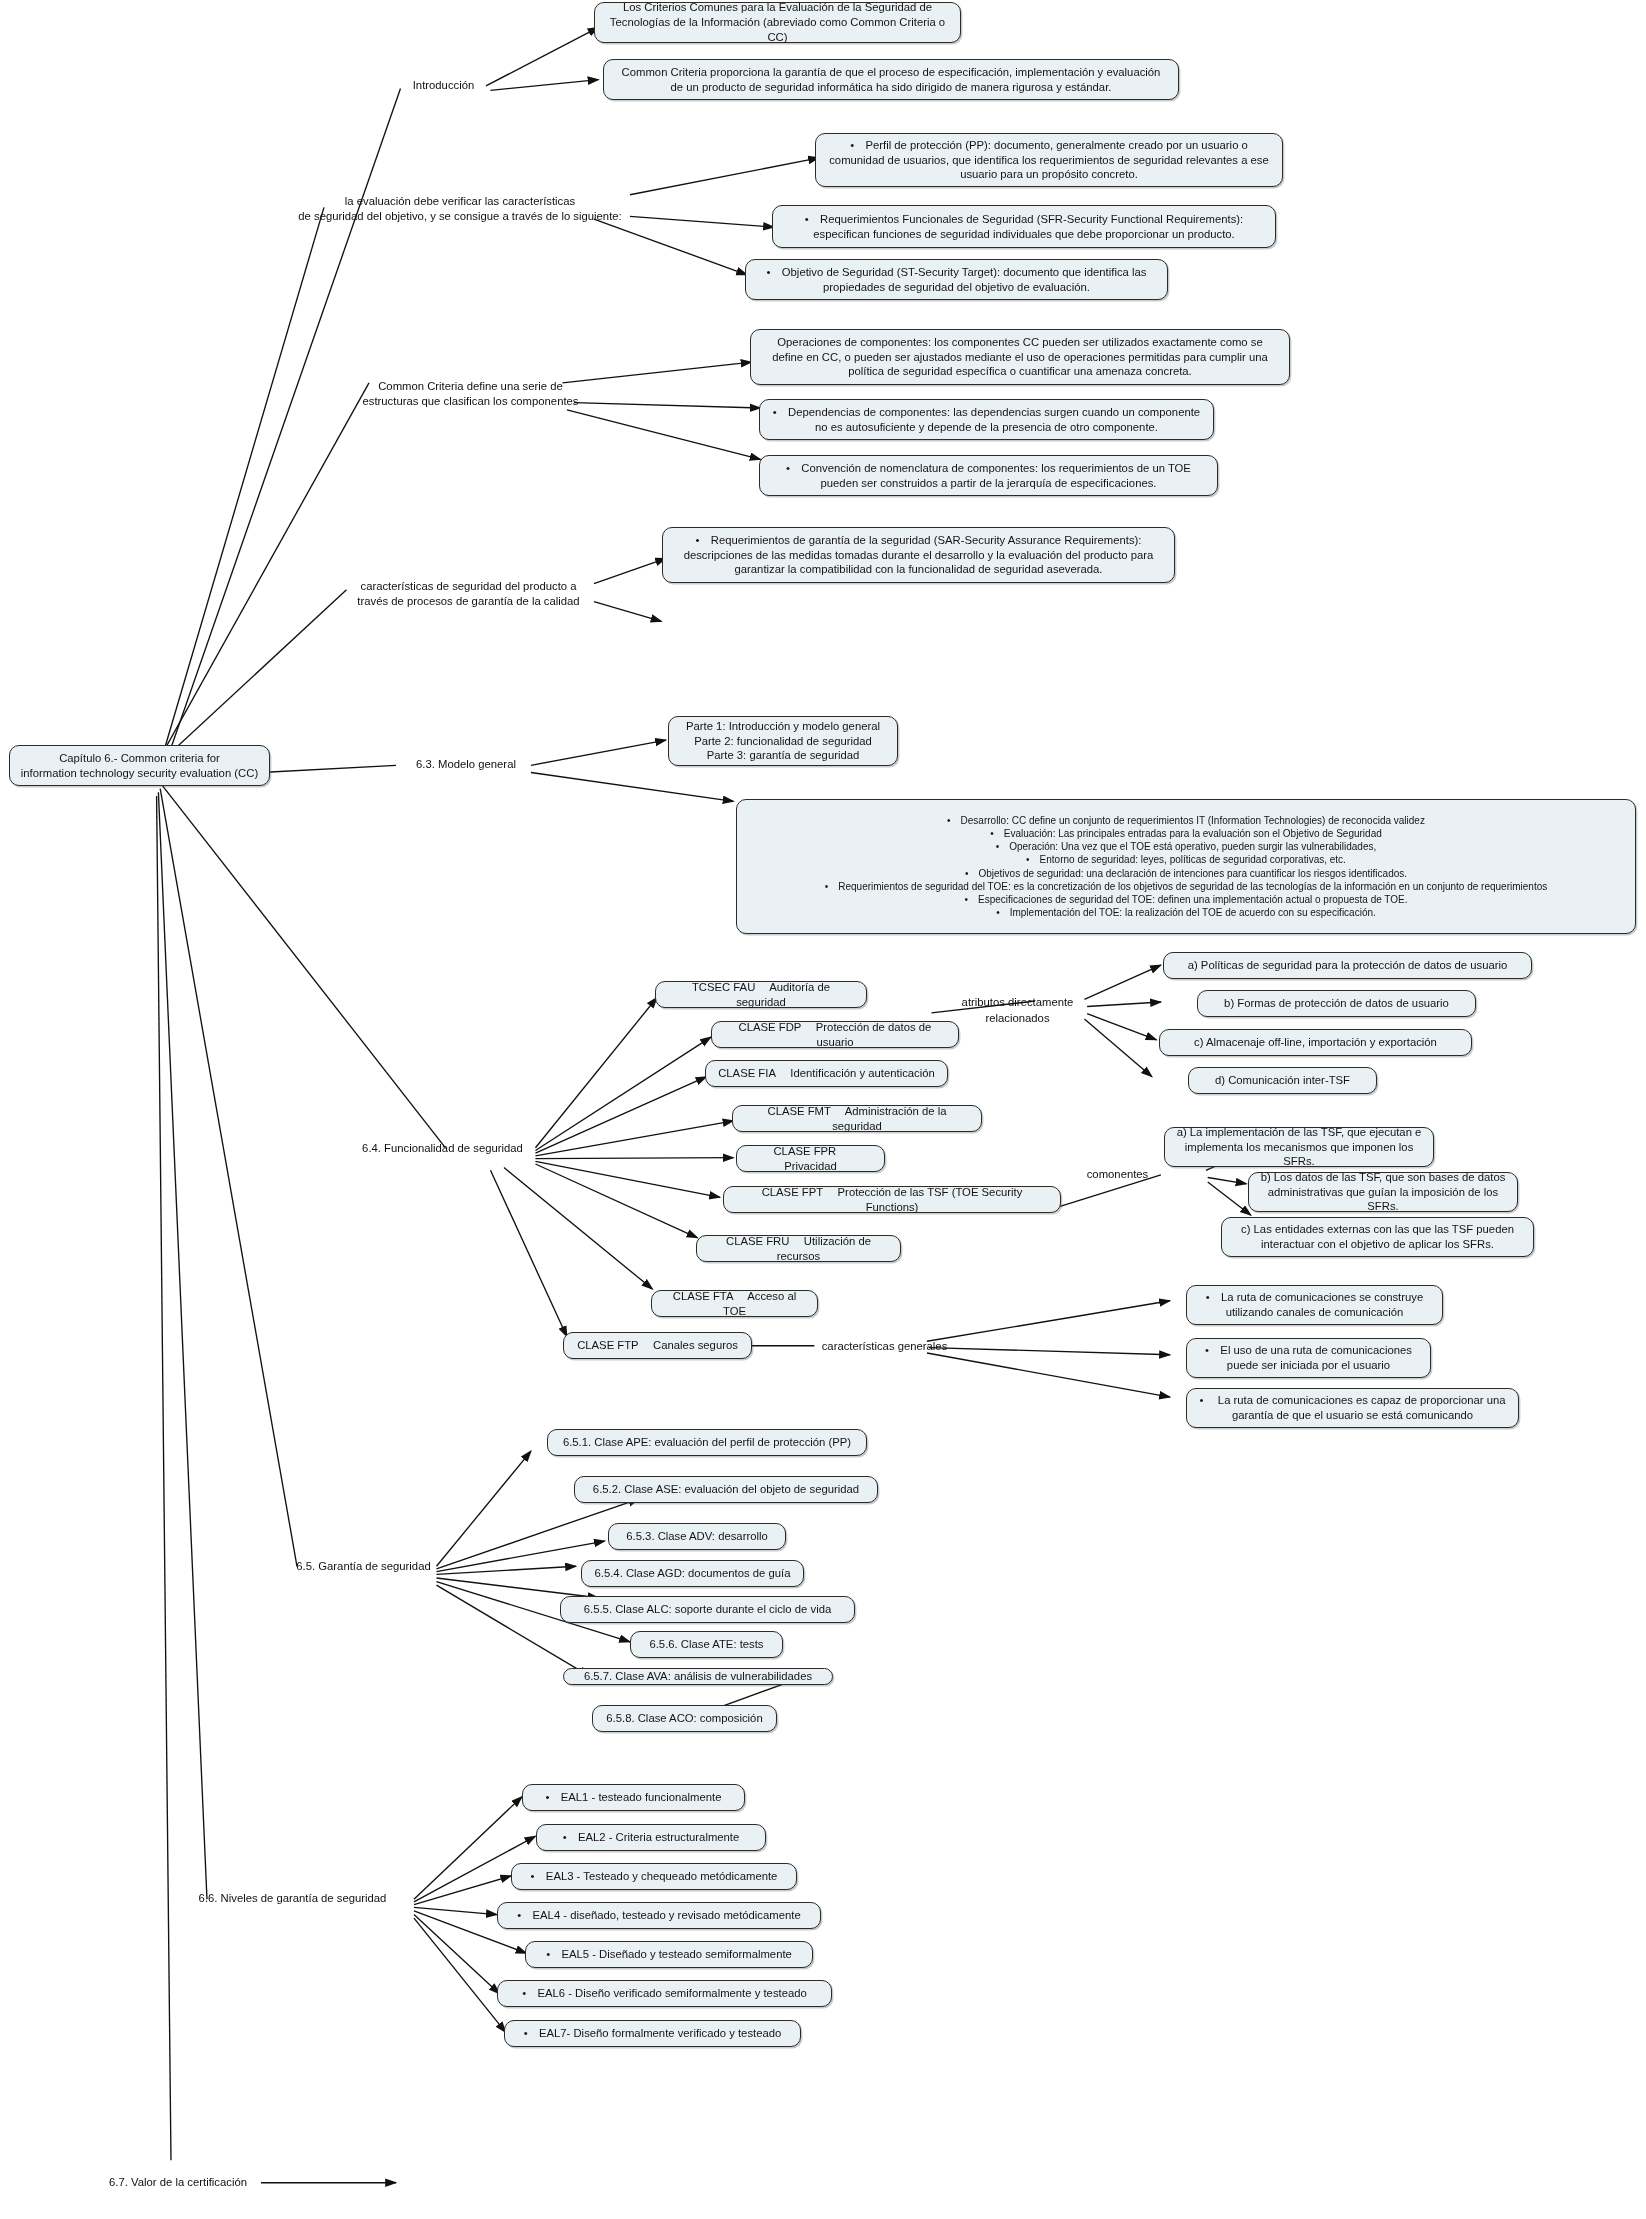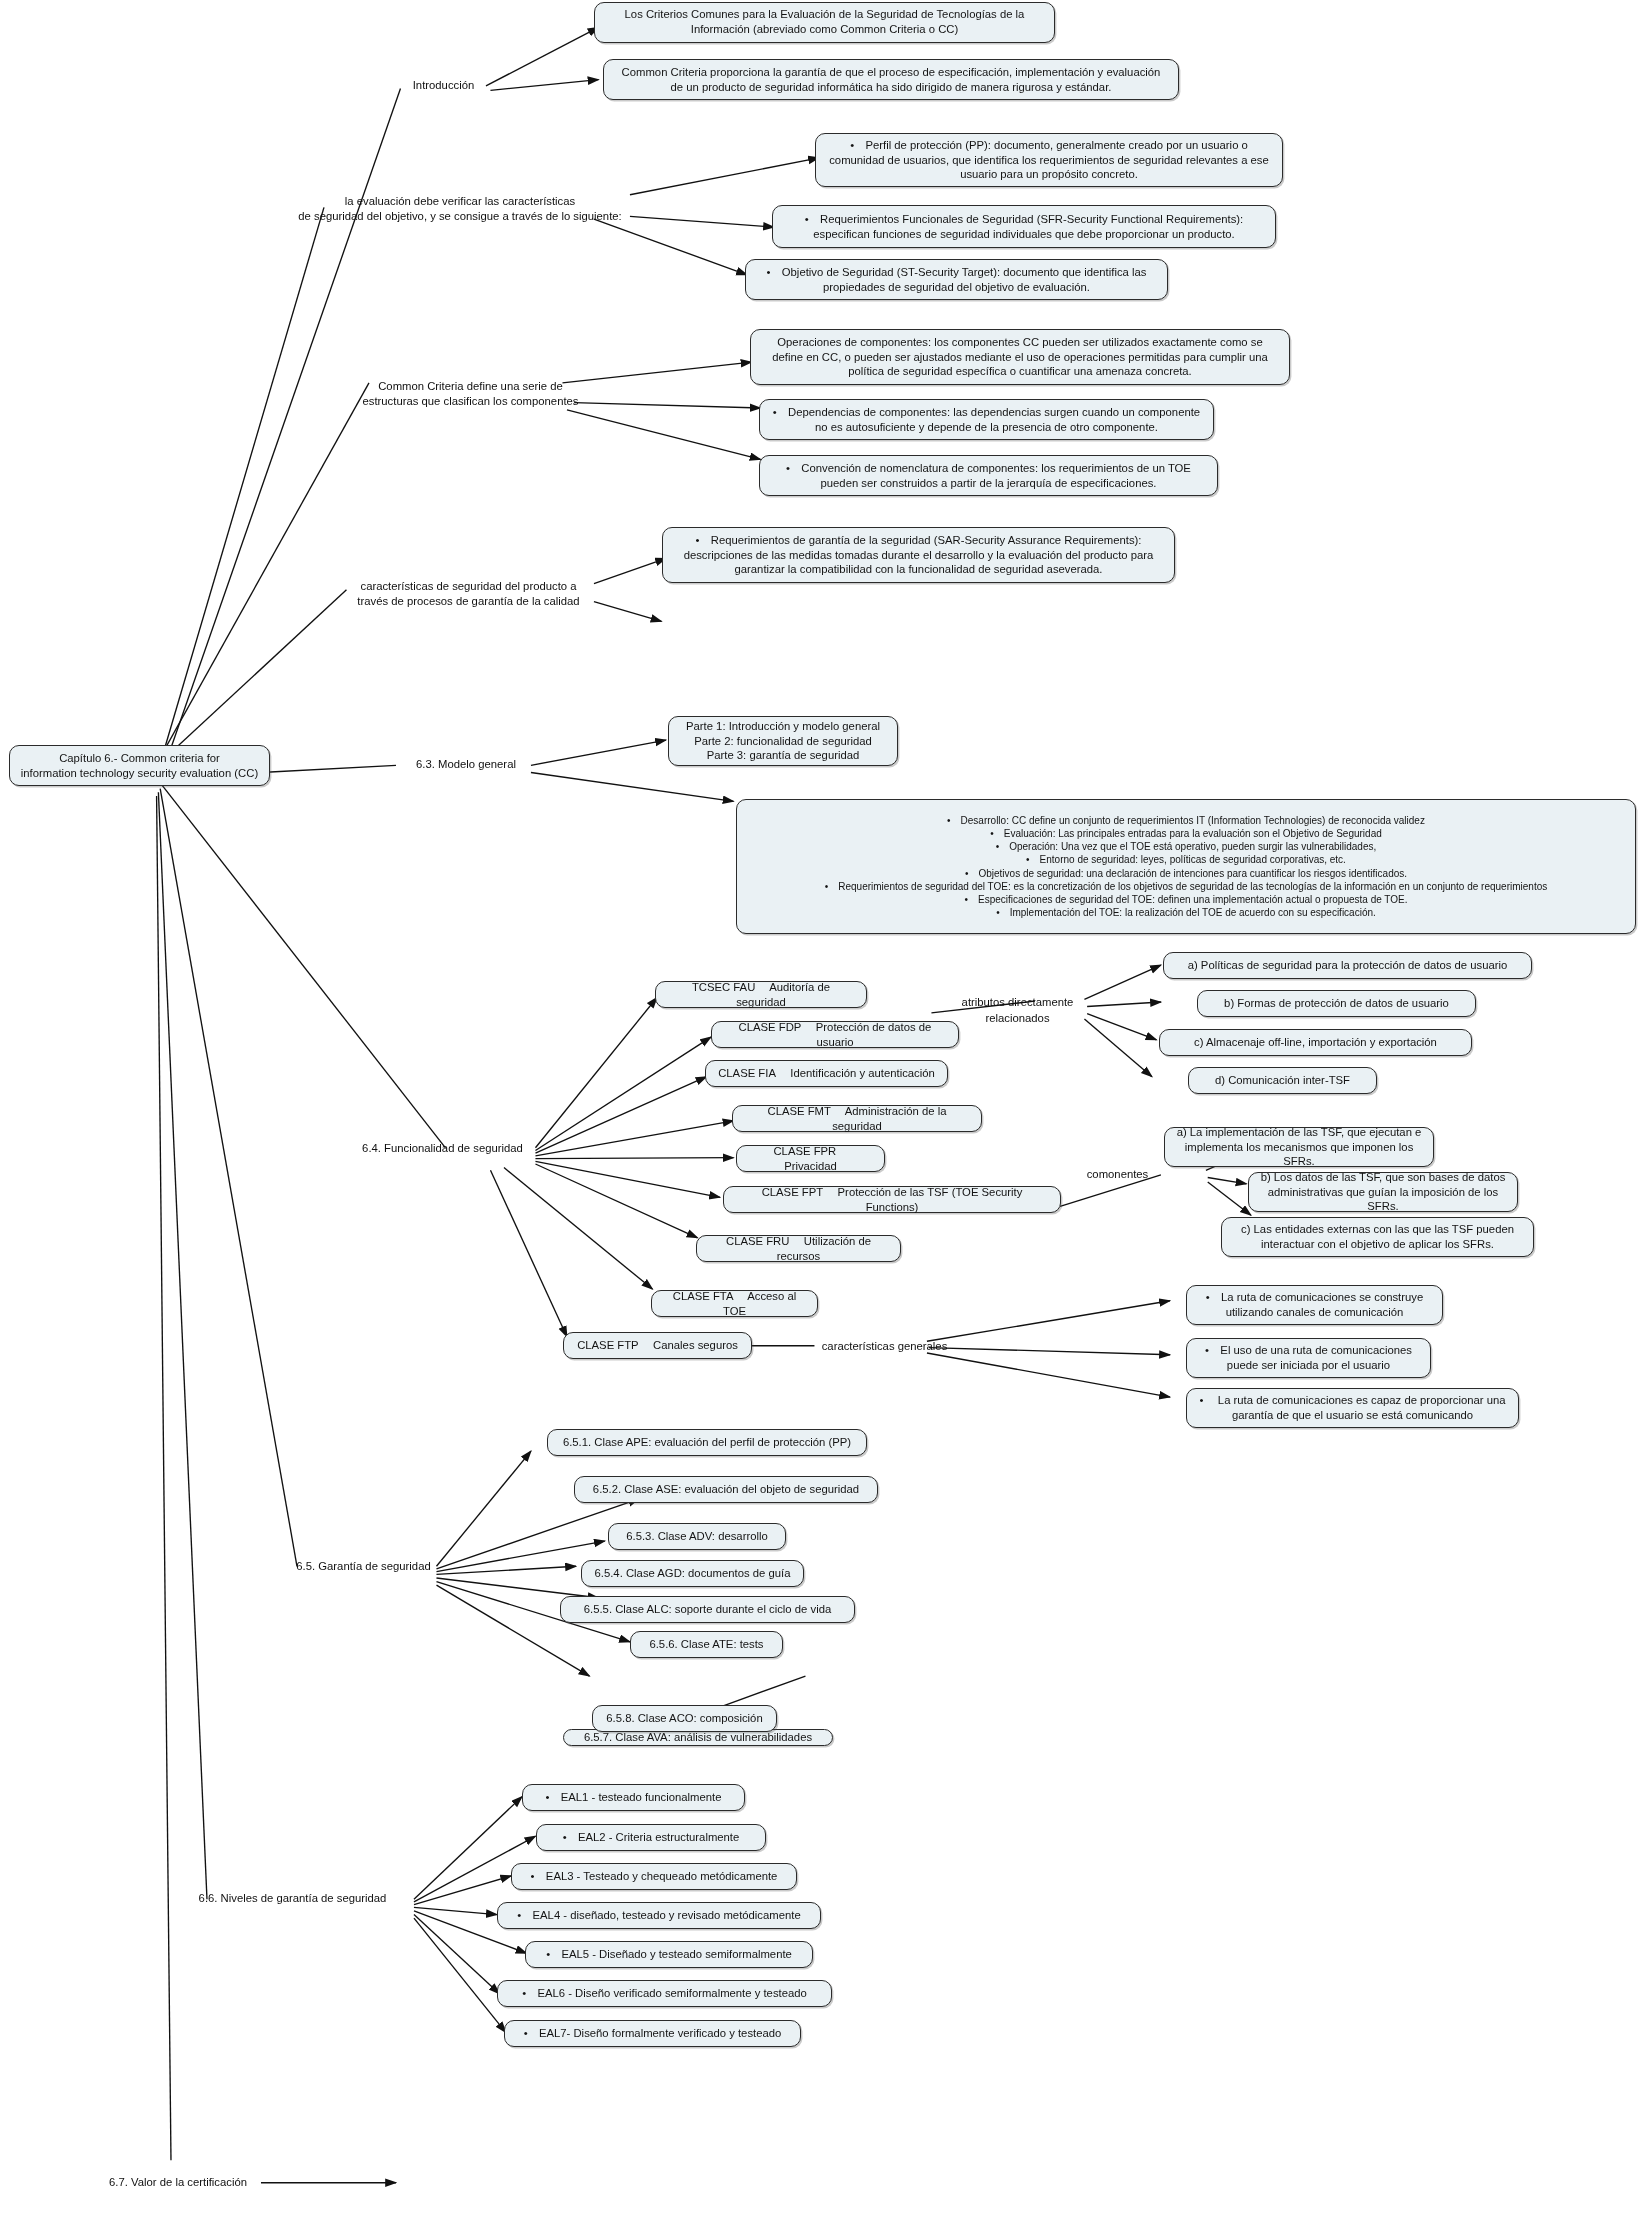--- a/index.html
+++ b/index.html
@@ -150,21 +150,21 @@
 
   <div class="node" style="left:9px; top:745px; width:261px; height:41px;">
     <span>
       <span>Capítulo 6.- Common criteria for</span>
       <span>information technology security evaluation (CC)</span>
     </span>
   </div>
 
   <div class="label" style="left:396px; top:77px; width:95px; height:18px;">Introducción</div>
 
-  <div class="node" style="left:594px; top:1.8px; width:461px; height:41px;">
+  <div class="node" style="left:594px; top:1.8px; width:367px; height:41px;">
     <span>Los Criterios Comunes para la Evaluación de la Seguridad de Tecnologías de la Información (abreviado como Common Criteria o CC)</span>
   </div>
 
   <div class="node" style="left:603px; top:59px; width:576px; height:41px;">
     <span>Common Criteria proporciona la garantía de que el proceso de especificación, implementación y evaluación de un producto de seguridad informática ha sido dirigido de manera rigurosa y estándar.</span>
   </div>
 
   <div class="label" style="left:271px; top:191px; width:378px; height:36px;">
     <span>
       <span>la evaluación debe verificar las características</span>
@@ -325,21 +325,21 @@
   </div>
   <div class="node" style="left:581px; top:1560px; width:223px; height:27px;">
     <span>6.5.4. Clase AGD: documentos de guía</span>
   </div>
   <div class="node" style="left:560px; top:1596px; width:295px; height:27px;">
     <span>6.5.5. Clase ALC: soporte durante el ciclo de vida</span>
   </div>
   <div class="node" style="left:630px; top:1631px; width:153px; height:27px;">
     <span>6.5.6. Clase ATE: tests</span>
   </div>
-  <div class="node" style="left:563px; top:1729px; width:270px; height:17px;">
+  <div class="node" style="left:563px; top:1668px; width:270px; height:17px;">
     <span>6.5.7. Clase AVA: análisis de vulnerabilidades</span>
   </div>
   <div class="node" style="left:592px; top:1705px; width:185px; height:27px;">
     <span>6.5.8. Clase ACO: composición</span>
   </div>
 
   <div class="label" style="left:171px; top:1890px; width:243px; height:18px;">6.6. Niveles de garantía de seguridad</div>
 
   <div class="node" style="left:522px; top:1784px; width:223px; height:27px;">
     <span>• EAL1 - testeado funcionalmente</span>

